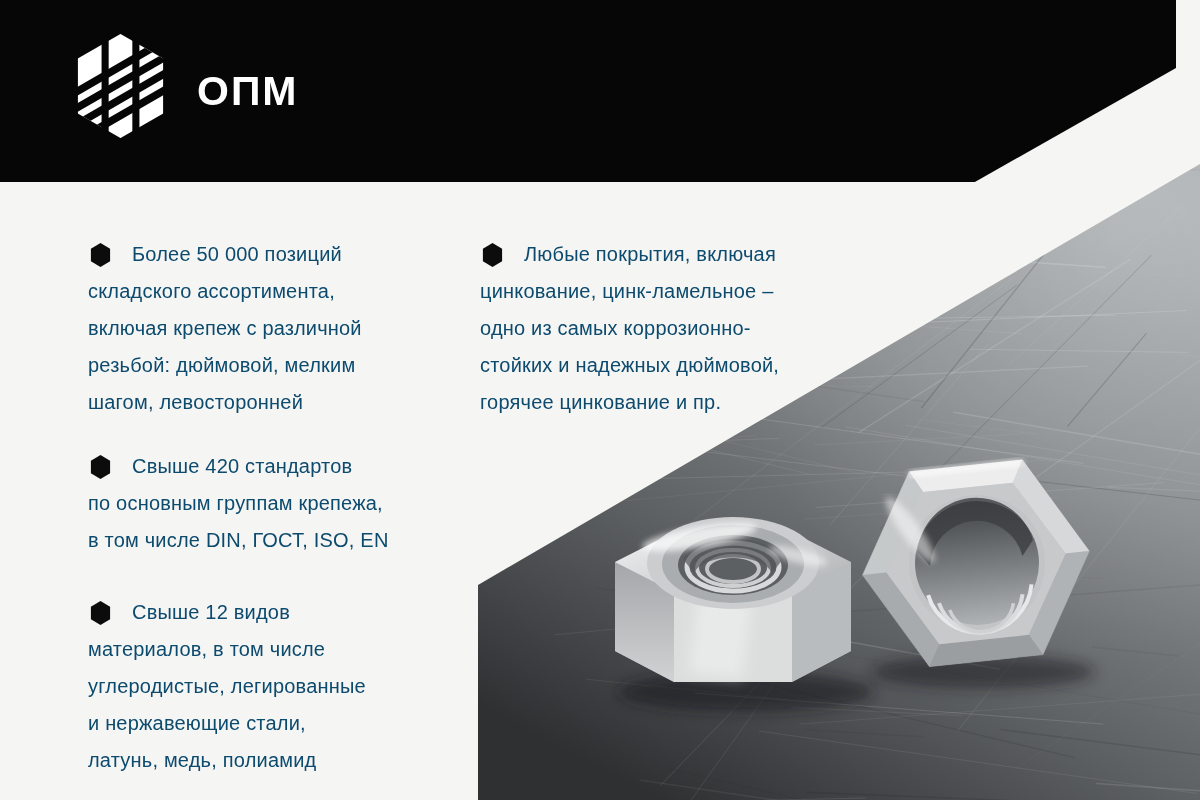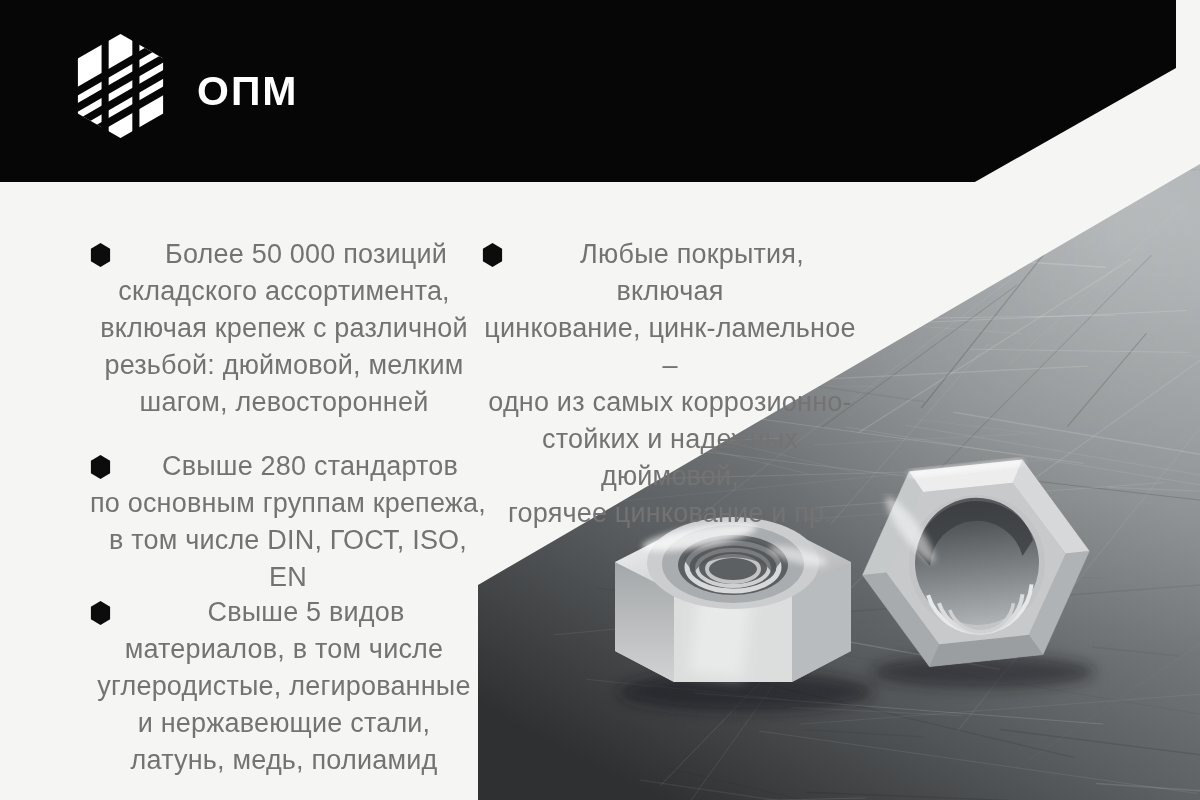--- a/index.html
+++ b/index.html
@@ -12,22 +12,22 @@
   .logo{position:absolute;left:73px;top:33px;width:95px;height:106px;}
   .brand{position:absolute;left:197px;top:68px;font-size:41px;font-weight:bold;
          letter-spacing:2px;color:#ffffff;}
   
   .photo{position:absolute;left:478px;top:164px;width:722px;height:636px;
          clip-path:polygon(0 66.2%,100% 0,100% 100%,0 100%);}
   
   .feature{position:absolute;}
   .feature .bullet{position:absolute;left:2px;top:7px;width:21px;height:24px;}
   .feature .bullet polygon{fill:#0c0c0d;}
-  .ftext{margin:0;font-size:27px;line-height:37px;letter-spacing:.2px;
-         white-space:pre-line;text-indent:44px;color:#737373;text-align:center;}
+  .ftext{margin:0;font-size:20px;line-height:37px;letter-spacing:.2px;
+         white-space:pre-line;text-indent:44px;color:#0c4a6e;}
   .f1{left:88px;top:236px;width:392px;}
   .f2{left:88px;top:448px;width:400px;}
   .f3{left:88px;top:594px;width:392px;}
   .f4{left:480px;top:236px;width:380px;}
 </style>
 </head>
 <body>
 
 <div class="canvas">
 
@@ -234,30 +234,30 @@
 складского ассортимента,
 включая крепеж с различной
 резьбой: дюймовой, мелким
 шагом, левосторонней</p>
   </div>
 
   <div class="feature f2">
     <svg class="bullet" viewBox="0 0 20 23">
       <polygon points="10,0 19.2,5.6 19.2,17.4 10,23 0.8,17.4 0.8,5.6"></polygon>
       </svg>
-    <p class="ftext">Свыше 280 стандартов
+    <p class="ftext">Свыше 420 стандартов
 по основным группам крепежа,
 в том числе DIN, ГОСТ, ISO, EN</p>
   </div>
 
   <div class="feature f3">
     <svg class="bullet" viewBox="0 0 20 23">
       <polygon points="10,0 19.2,5.6 19.2,17.4 10,23 0.8,17.4 0.8,5.6"></polygon>
       </svg>
-    <p class="ftext">Свыше 5 видов
+    <p class="ftext">Свыше 12 видов
 материалов, в том числе
 углеродистые, легированные
 и нержавеющие стали,
 латунь, медь, полиамид</p>
   </div>
 
   <div class="feature f4">
     <svg class="bullet" viewBox="0 0 20 23">
       <polygon points="10,0 19.2,5.6 19.2,17.4 10,23 0.8,17.4 0.8,5.6"></polygon>
       </svg>

